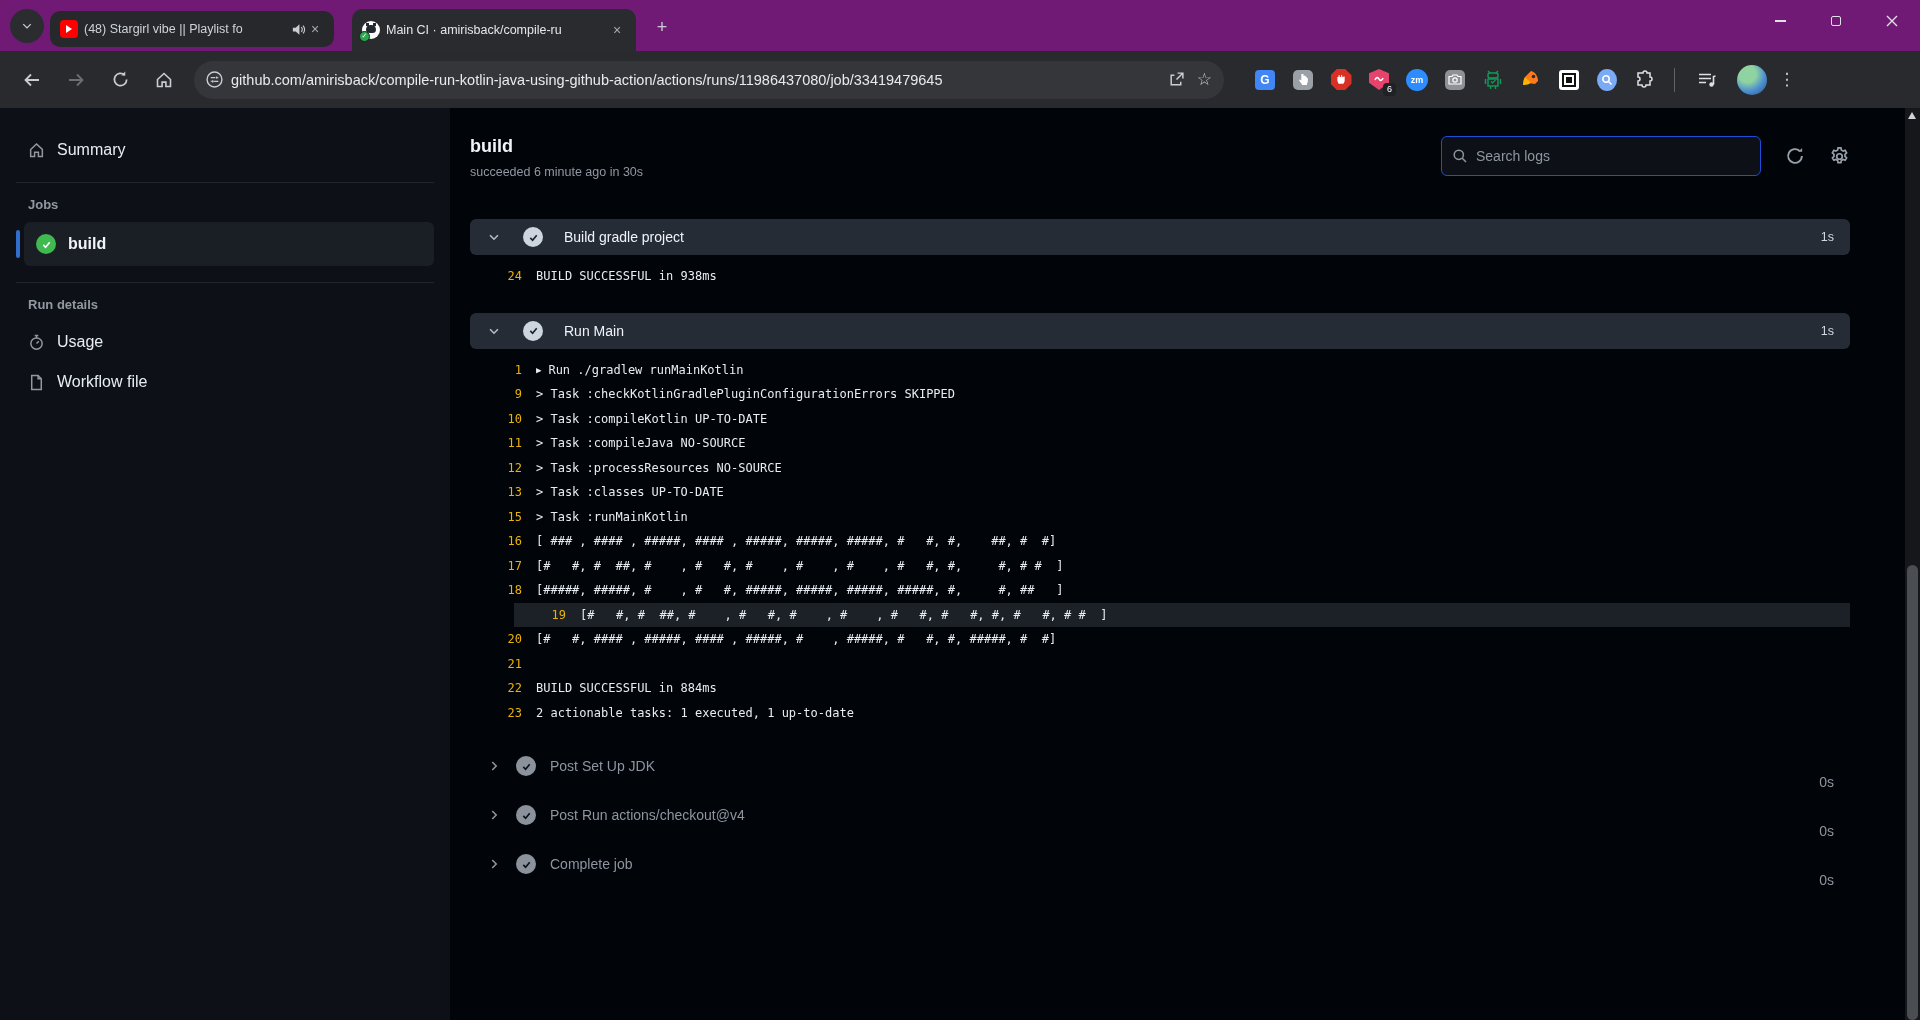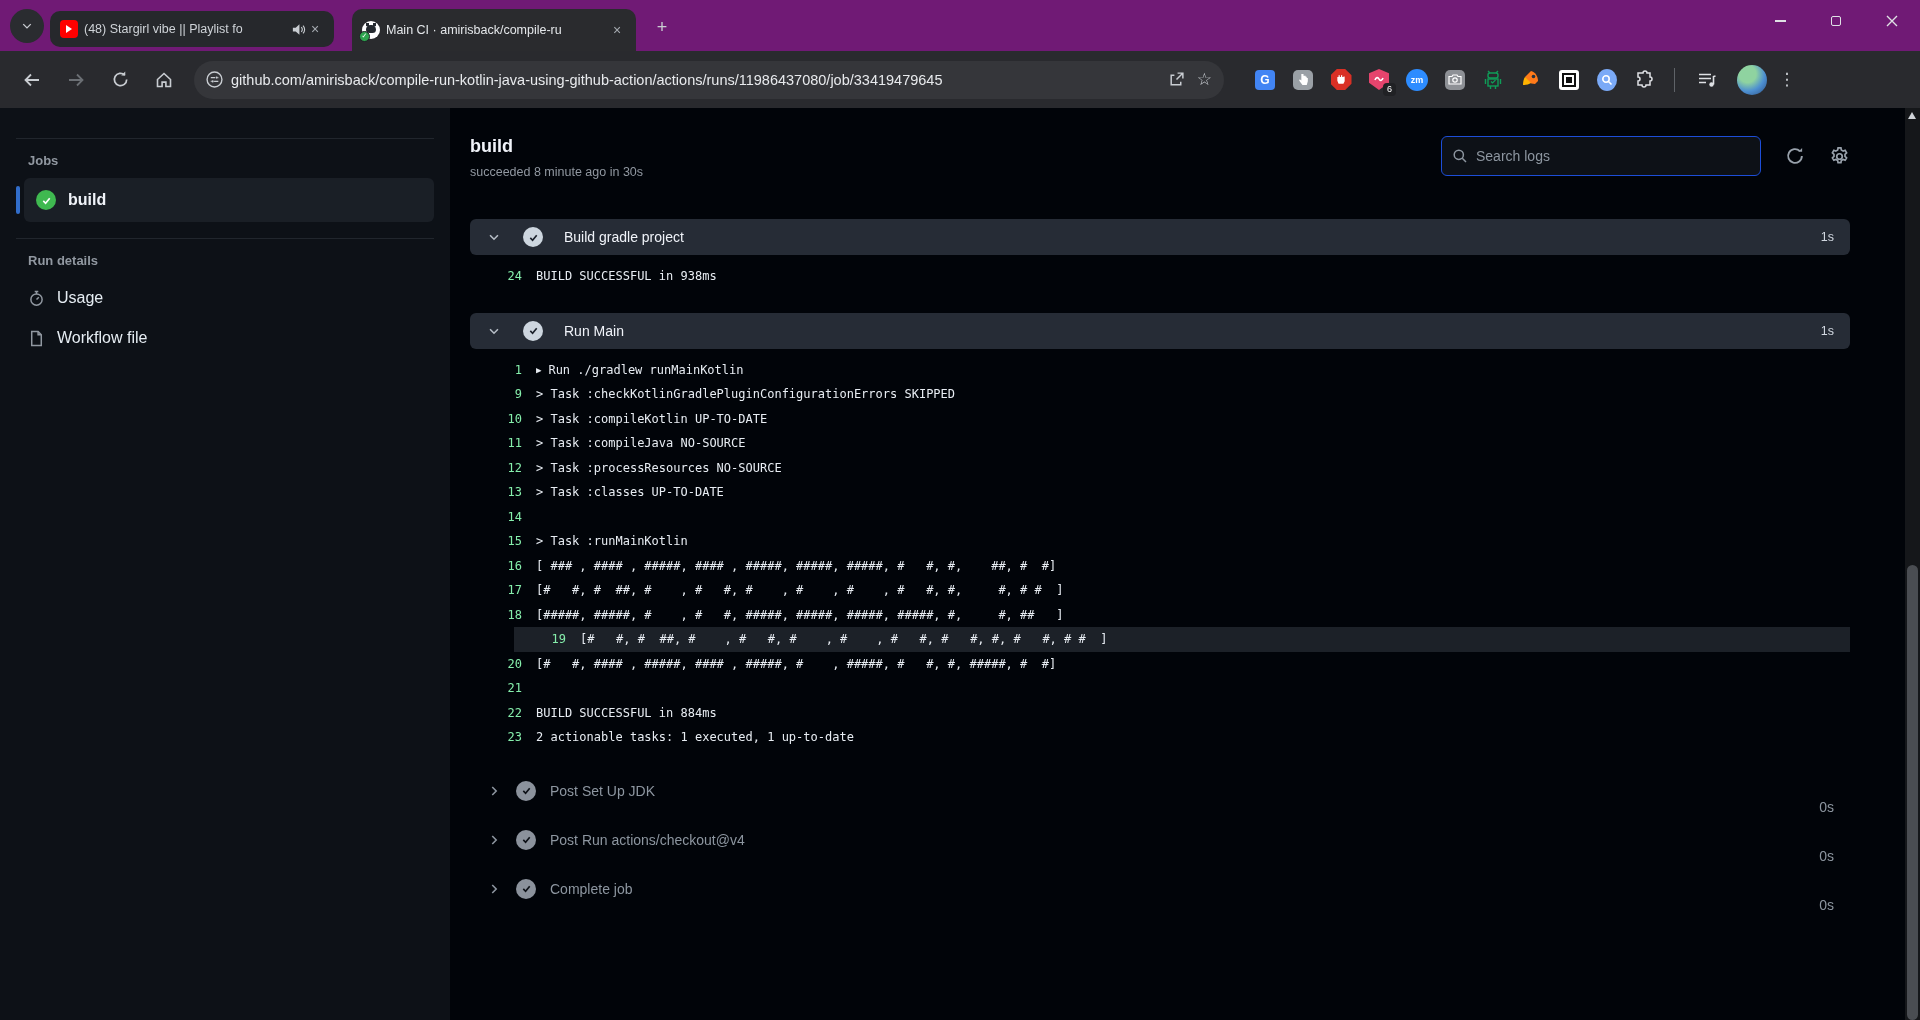--- a/index.html
+++ b/index.html
@@ -88,21 +88,21 @@
   .stephead .dur { font-size:12.5px; color:#d1d7e0; }
   .ckwhite { width:20px; height:20px; border-radius:50%; background:#cdd6df; display:flex;
     align-items:center; justify-content:center; margin-left:14px; }
   .ckgray  { width:20px; height:20px; border-radius:50%; background:#8b929c; display:flex;
     align-items:center; justify-content:center; margin-left:14px; }
   .chev { color:#b7bec7; display:flex; width:16px; justify-content:center; }
 
   .loglines { padding:9px 0 10px 0; }
   .lline { display:flex; height:24.5px; align-items:center; font-family:"DejaVu Sans Mono", monospace;
     font-size:12px; }
-  .lline .num { width:66px; text-align:right; color:#86efac; padding-right:14px; flex:0 0 auto; }
+  .lline .num { width:66px; text-align:right; color:#eab308; padding-right:14px; flex:0 0 auto; }
   .lline .txt { color:#e8edf3; white-space:pre; }
   .lline.hl { background:#1c2128;margin-left:44px; }
   .lline .marker { color:#e8edf3; font-size:9px; margin-right:7px; }
   .gap-after { margin-bottom:14px; }
 
   .steprow { height:36px; display:flex; align-items:center; padding:0 16px; margin-top:13px; }
   .steprow .stitle { font-size:14px; color:#8d96a0; margin-left:14px; flex:1; }
   .steprow .dur { font-size:14px; color:#8d96a0;margin-top:32px; }
   .steprow .chev { color:#8d96a0; }
 
@@ -289,20 +289,26 @@
         <path d="M16.5 13.5V5.5l2-.5" stroke="#dfe1e5" stroke-width="1.6" fill="none"></path>
       </svg>
   </div>
   <div class="avatar"></div>
   <div class="kebab">⋮</div>
 </div>
 
 <div class="page">
 
   <div class="sidebar">
+    <div class="srow">
+      <svg width="17" height="17" viewBox="0 0 16 16">
+          <path d="M2.5 7 8 1.8 13.5 7v6.7H9.8V9.6H6.2v4.1H2.5z" fill="none" stroke="currentColor" stroke-width="1.4"></path>
+        </svg>
+      <span>Summary</span>
+    </div>
     <div class="sdivider"></div>
     <div class="slabel">Jobs</div>
     <div class="jobitem">
       <span class="accent"></span>
       <span class="ckgreen">
         <svg width="11" height="11" viewBox="0 0 12 12">
             <path d="M2.5 6.5 5 9l4.5-5.5" fill="none" stroke="#fff" stroke-width="1.8"></path>
           </svg>
       </span>
       <span class="label">build</span>
@@ -322,21 +328,21 @@
           <path d="M9.5 1.5v3h3" fill="none" stroke="currentColor" stroke-width="1.4"></path>
         </svg>
       <span>Workflow file</span>
     </div>
   </div>
 
   <div class="main">
     <div class="jobhead">
       <div>
         <div class="jobtitle">build</div>
-        <div class="jobsub">succeeded 8 minute ago in 30s</div>
+        <div class="jobsub">succeeded 6 minute ago in 30s</div>
       </div>
       <div class="headctl">
         <div class="searchbox">
           <svg width="16" height="16" viewBox="0 0 16 16" style="color:#8d96a0">
               <circle cx="6.8" cy="6.8" r="4.6" fill="none" stroke="currentColor" stroke-width="1.5"></circle>
               <path d="M10.3 10.3 14 14" stroke="currentColor" stroke-width="1.5"></path>
             </svg>
           <input placeholder="Search logs" style="">
         </div>
         <span class="ctl-ic">
@@ -411,24 +417,20 @@
           </div>
         <div class="lline">
             <span class="num">12</span>
             <span class="txt">&gt; Task :processResources NO-SOURCE</span>
           </div>
         <div class="lline">
             <span class="num">13</span>
             <span class="txt">&gt; Task :classes UP-TO-DATE</span>
           </div>
         <div class="lline">
-            <span class="num">14</span>
-            <span class="txt"></span>
-          </div>
-        <div class="lline">
             <span class="num">15</span>
             <span class="txt">&gt; Task :runMainKotlin</span>
           </div>
         <div class="lline">
             <span class="num">16</span>
             <span class="txt">[ ### , #### , #####, #### , #####, #####, #####, #   #, #,    ##, #  #]</span>
           </div>
         <div class="lline">
             <span class="num">17</span>
             <span class="txt">[#   #, #  ##, #    , #   #, #    , #    , #    , #   #, #,     #, # #  ]</span>

